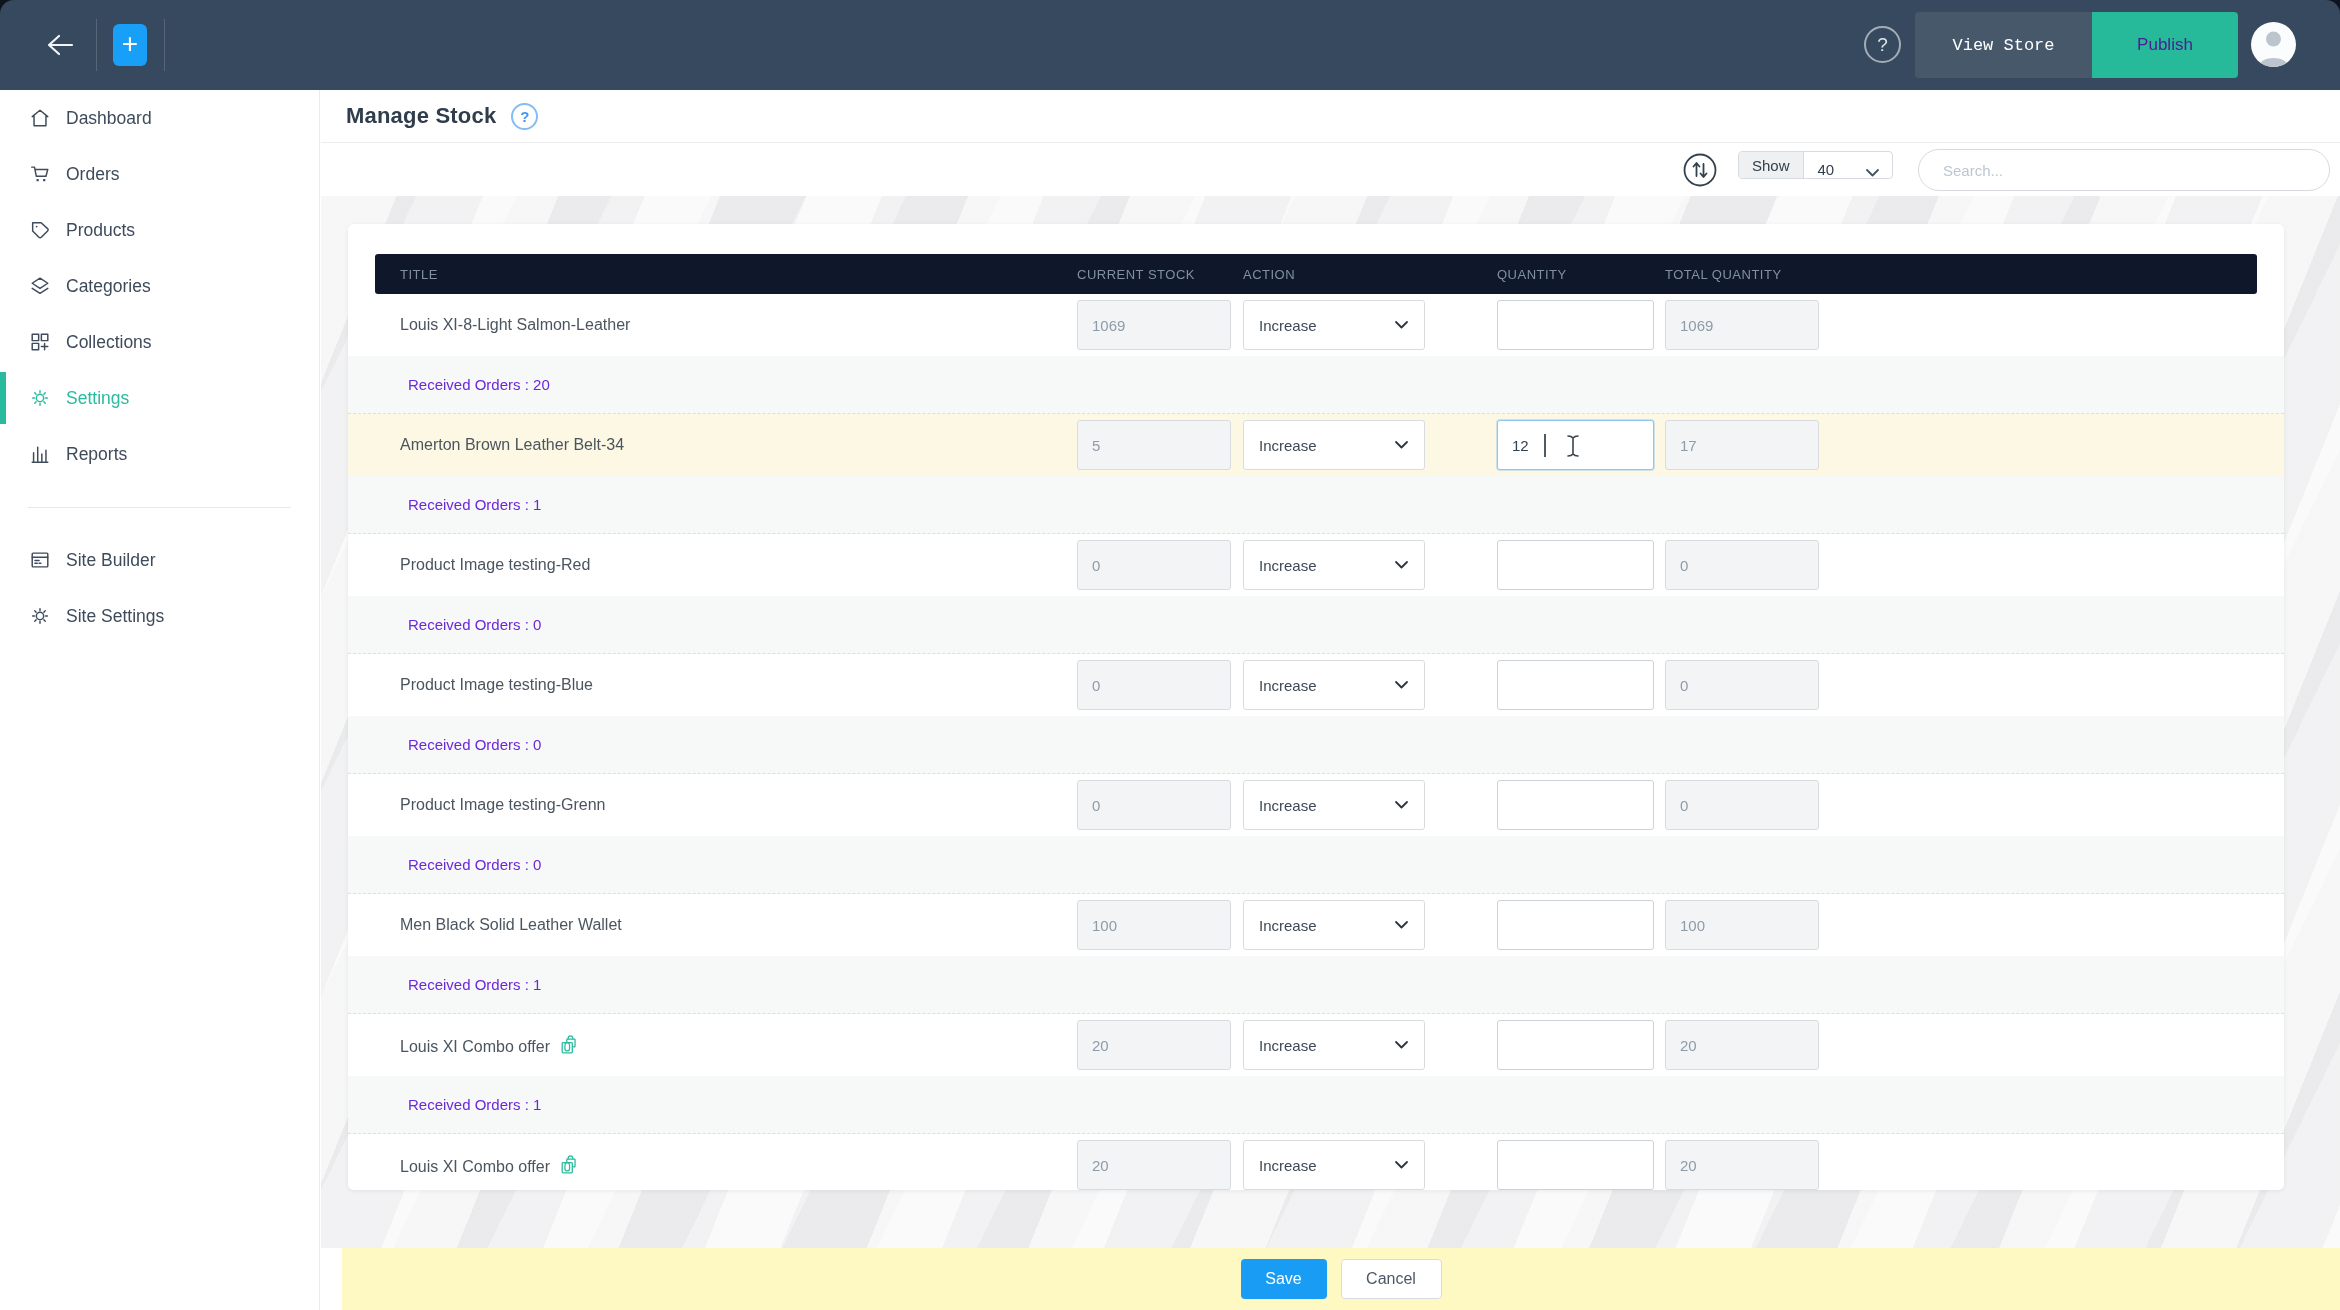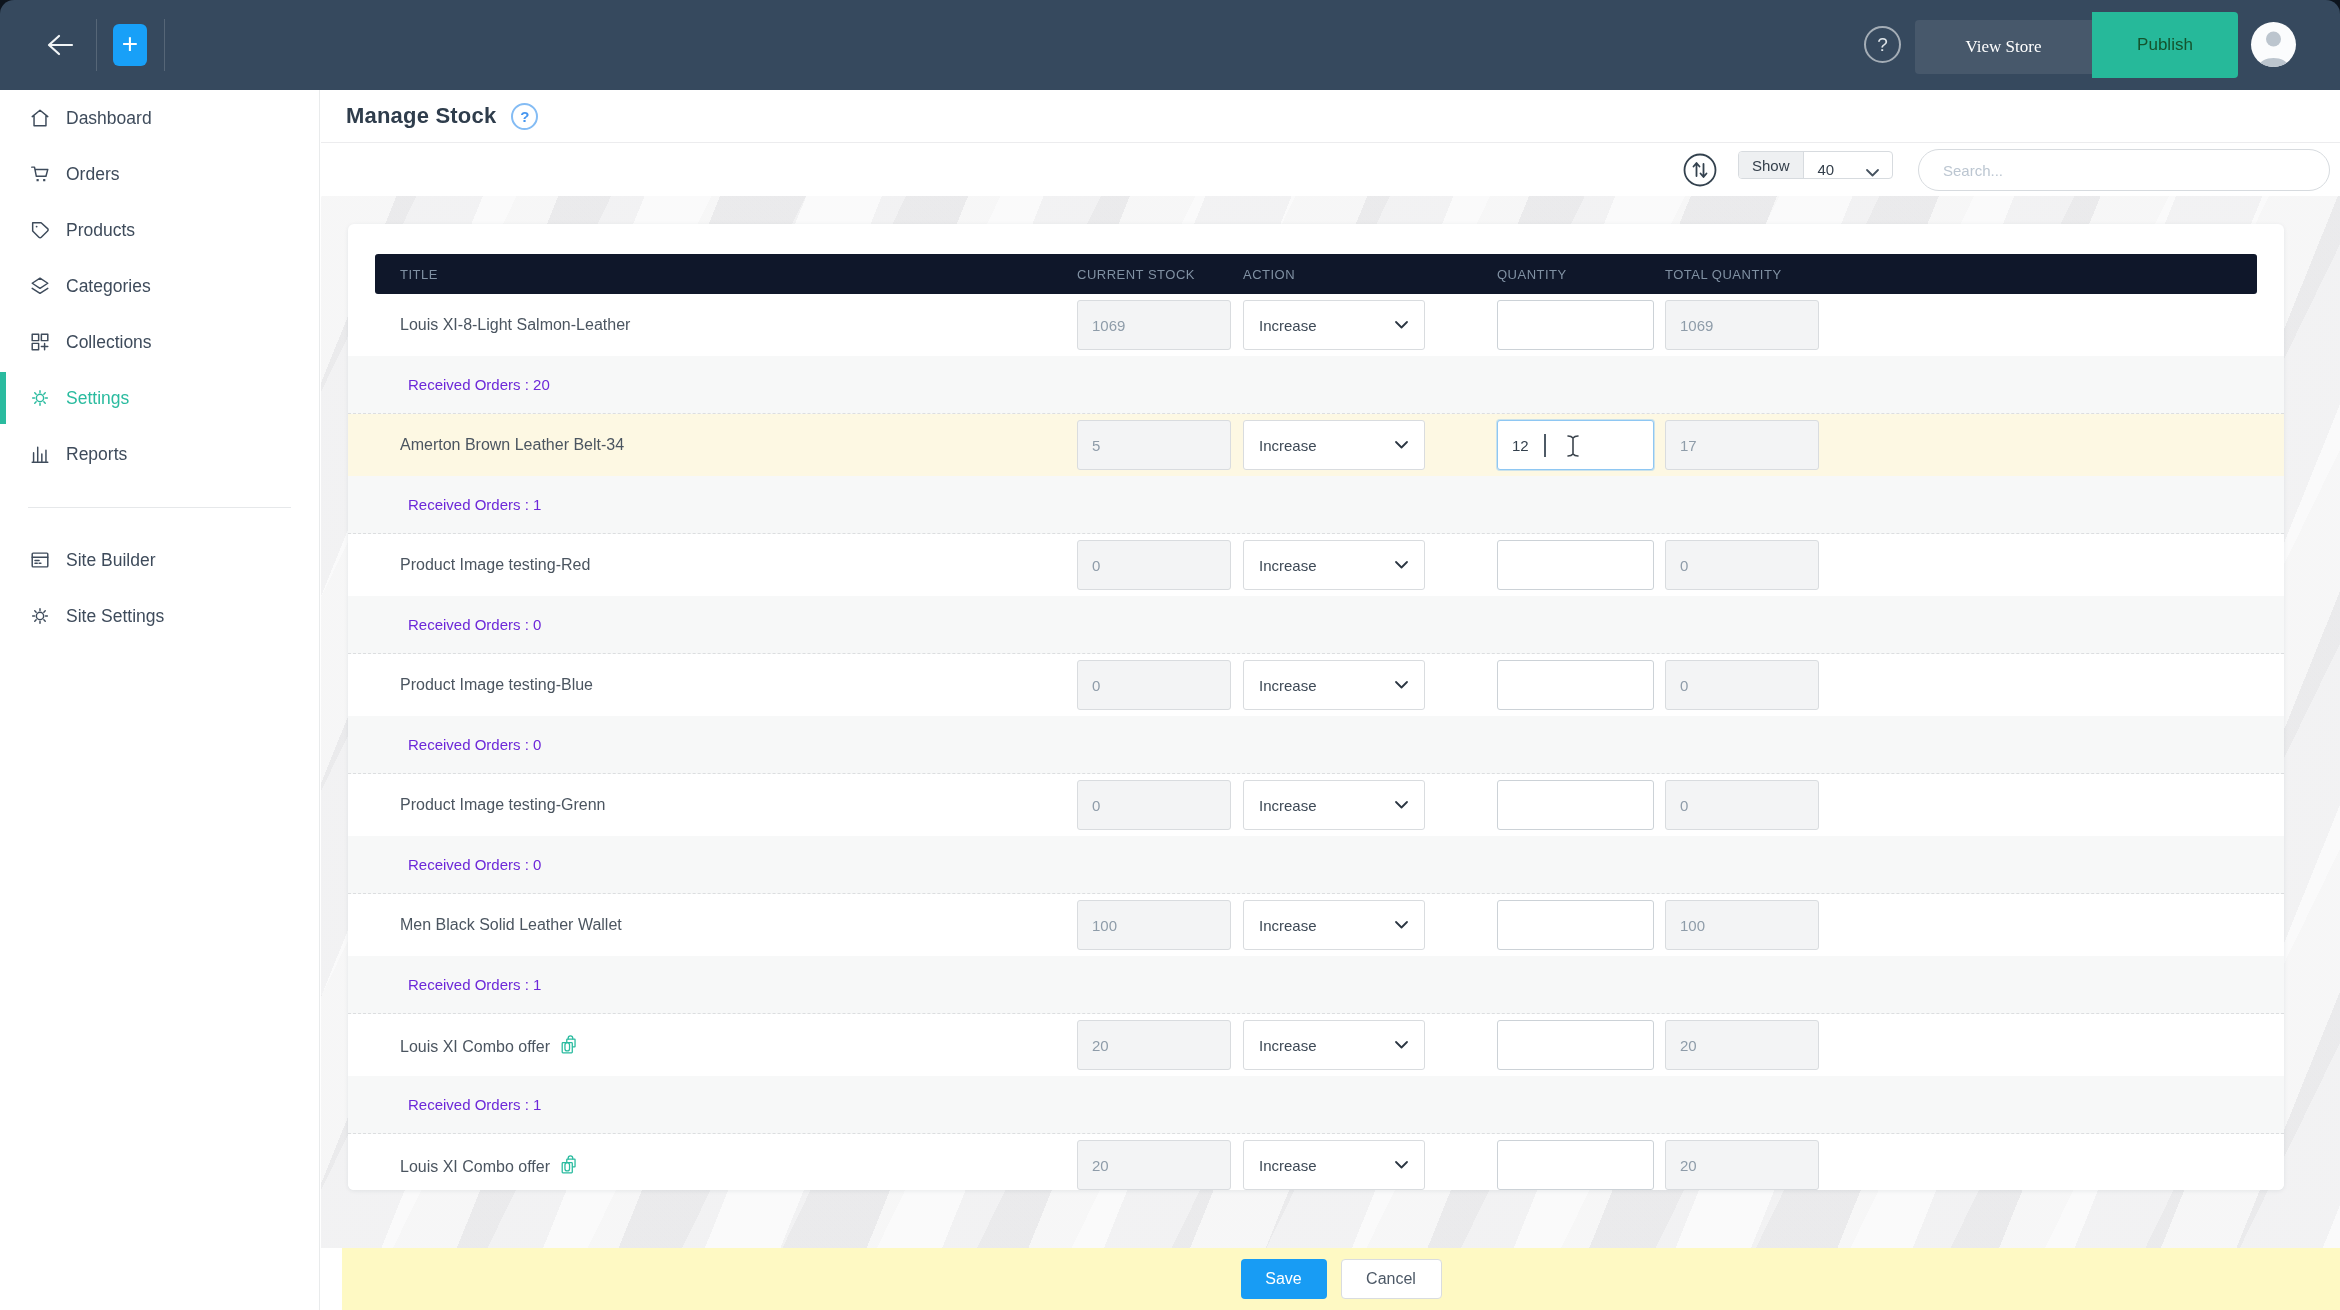--- a/index.html
+++ b/index.html
@@ -12,22 +12,22 @@
   
   .top-backdrop { position:absolute; top:0; left:0; right:0; height:18px; background:#0d141d; }
 
   
   .navbar { position:absolute; top:0; left:0; right:0; height:90px; background:#36495e; border-radius:14px 14px 0 0; z-index:5; }
   .back-btn { position:absolute; left:38px; top:23px; width:44px; height:44px; display:flex; align-items:center; justify-content:center; cursor:pointer; }
   .nav-divider { position:absolute; top:19px; width:1px; height:52px; background:rgba(255,255,255,.16); }
   .nav-div-1 { left:96px; } .nav-div-2 { left:164px; }
   .plus-btn { position:absolute; left:113px; top:24px; width:34px; height:42px; background:#18a0f8; border-radius:6px; color:#fff; font-size:28px; font-weight:300; display:flex; align-items:center; justify-content:center; cursor:pointer; line-height:1; padding-bottom:3px; }
   .nav-help { position:absolute; left:1864px; top:26px; width:37px; height:37px; border:2px solid rgba(255,255,255,.55); border-radius:50%; color:#dfe5ea; font-size:19px; display:flex; align-items:center; justify-content:center; cursor:pointer; }
-  .view-store-btn { position:absolute; left:1915px; top:20px; width:177px; height:54px; background:#47586b; border:none; border-radius:4px 0 0 4px; color:#fff; font-size:17px; font-family:Liberation Serif, serif; cursor:pointer; }
-  .publish-btn { position:absolute; left:2092px; top:12px; width:146px; height:66px; background:#26b99a; border:none; border-radius:0 4px 4px 0; color:#14532d; font-size:17px; font-family:inherit; cursor:pointer; }
+  .view-store-btn { position:absolute; left:1915px; top:12px; width:177px; height:66px; background:#47586b; border:none; border-radius:4px 0 0 4px; color:#fff; font-size:17px; font-family:Liberation Mono, monospace; cursor:pointer; }
+  .publish-btn { position:absolute; left:2092px; top:12px; width:146px; height:66px; background:#26b99a; border:none; border-radius:0 4px 4px 0; color:#4c1d95; font-size:17px; font-family:inherit; cursor:pointer; }
   .avatar { position:absolute; left:2251px; top:22px; width:45px; height:45px; border-radius:50%; background:#fbfcfd; display:flex; align-items:center; justify-content:center; overflow:hidden; cursor:pointer; }
 
   
   .sidebar { position:absolute; left:0; top:90px; width:320px; bottom:0; background:#fff; border-right:1px solid #e9ebec; z-index:4; }
   .side-item { position:relative; height:56px; display:flex; align-items:center; padding-left:29px; gap:15px; font-size:17.5px; color:#3e4b5b; cursor:pointer; }
   .side-item svg { width:22px; height:22px; stroke:#3e4b5b; fill:none; stroke-width:1.6; stroke-linecap:round; stroke-linejoin:round; flex:none; }
   .side-item.active { color:#2abb9f; }
   .side-item.active svg { stroke:#2abb9f; }
   .side-item.active::before { content:''; position:absolute; left:0; top:2px; bottom:2px; width:6px; background:#2abb9f; }
   .side-divider { margin:25px 28px 24px 28px; border-top:1px solid #e6e8ea; }

